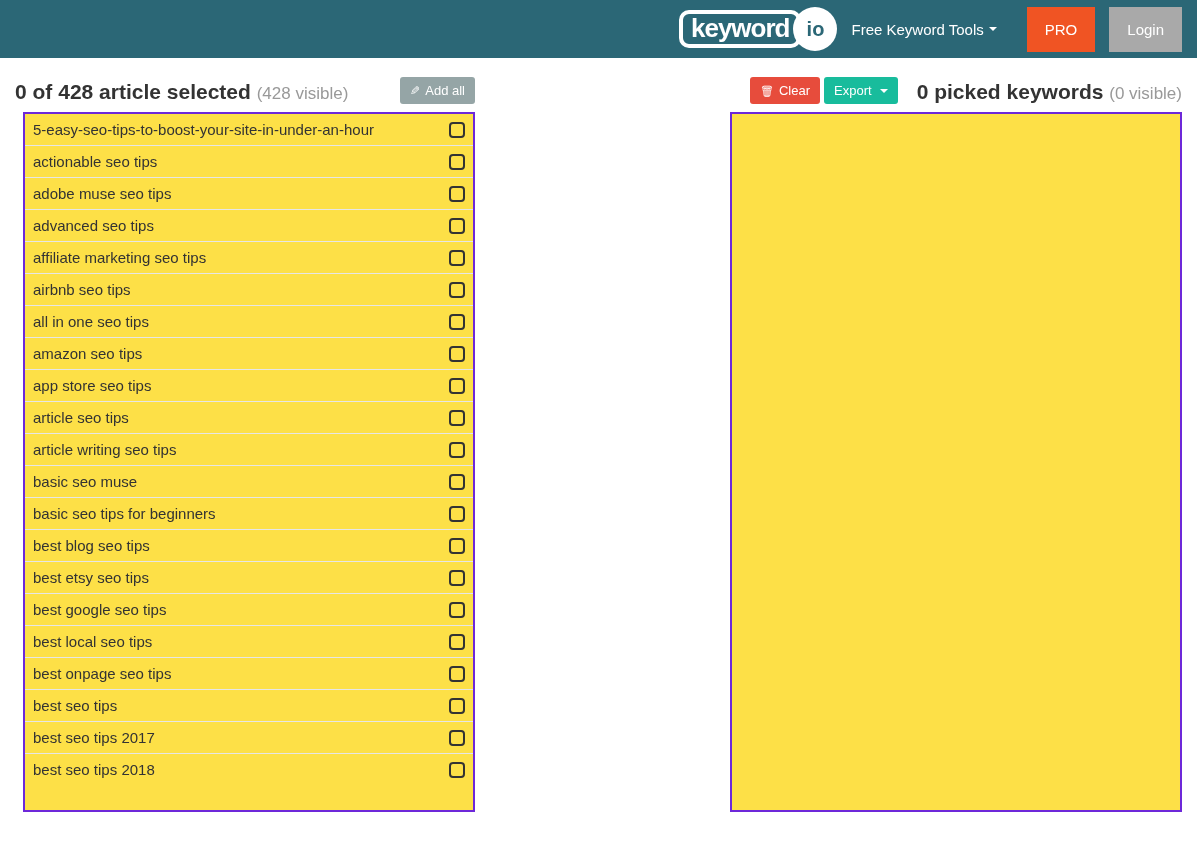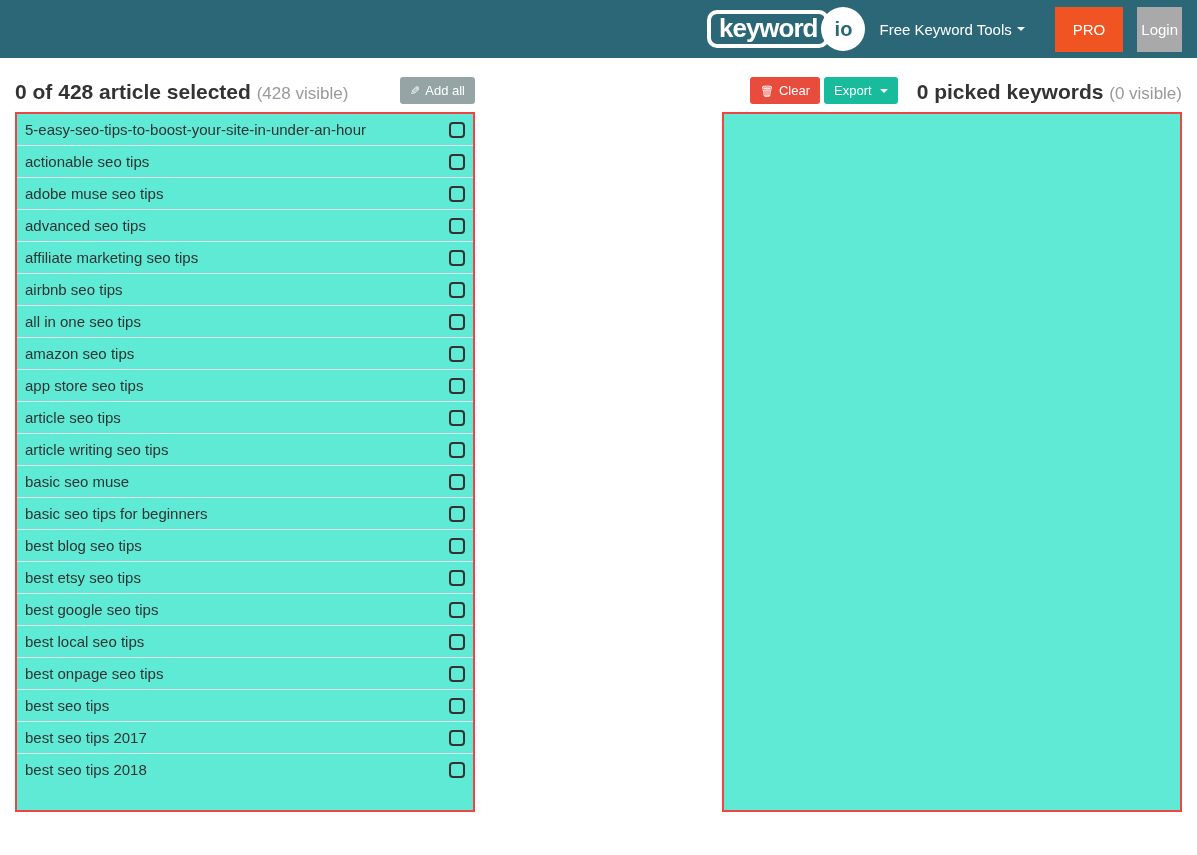--- a/index.html
+++ b/index.html
@@ -78,21 +78,21 @@
   background: #f05423;
   color: #fff;
   padding: 14px 18px;
   font-size: 15px;
   cursor: pointer;
   margin-left: 8px;
 }
 .btn-login {
   background: #a9a9a9;
   color: #fff;
-  padding: 14px 4px;
+  padding: 14px 18px;
   font-size: 15px;
   cursor: pointer;
   margin-left: 6px;
 }
 .content {
   display: flex;
   padding: 10px 15px;
   gap: 20px;
 }
 .panel {
@@ -130,24 +130,25 @@
   align-items: center;
   gap: 5px;
   color: #fff;
 }
 .btn-default { background: #95a5a6; }
 .btn-danger { background: #e74c3c; }
 .btn-success { background: #18bc9c; }
 .btn-group { display: inline-flex; gap: 4px; }
 .btn .caret { margin-left: 3px; }
 .listbox {
-  border: 2px solid #ef4444;
+  border: 2px solid #6d28d9;
   height: 700px;
   overflow-y: scroll;
-  background: #5eead4;
+  background: #fde047;
+  margin-left: 8px;
 }
 .kw-row {
   display: flex;
   justify-content: space-between;
   align-items: center;
   padding: 7px 8px;
   border-bottom: 1px solid #e6e6e6;
   font-size: 15px;
   color: #333;
 }

